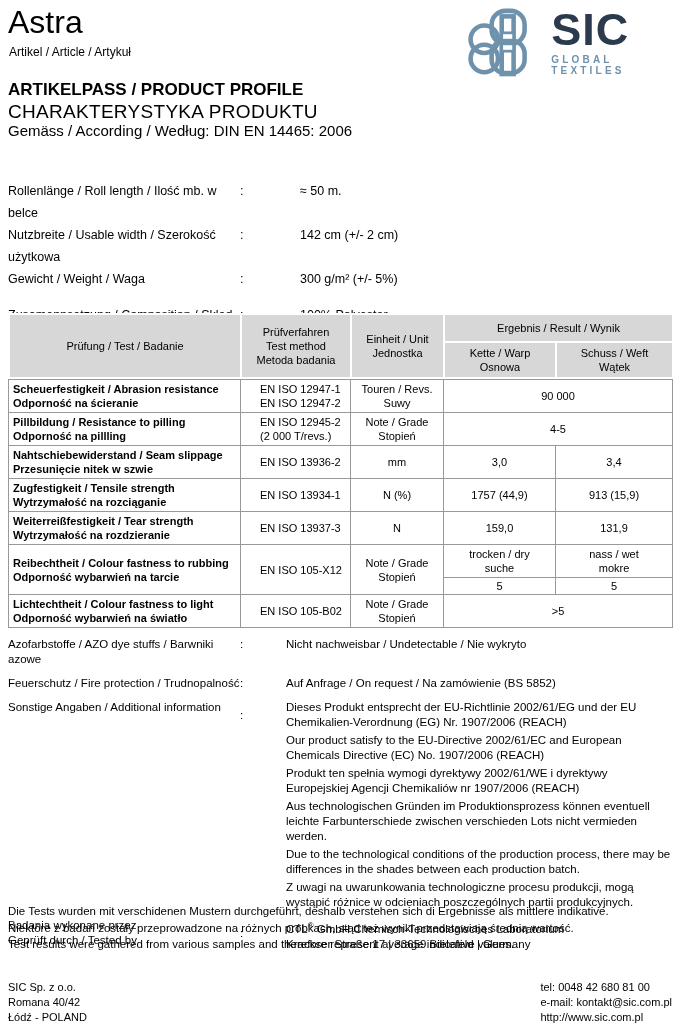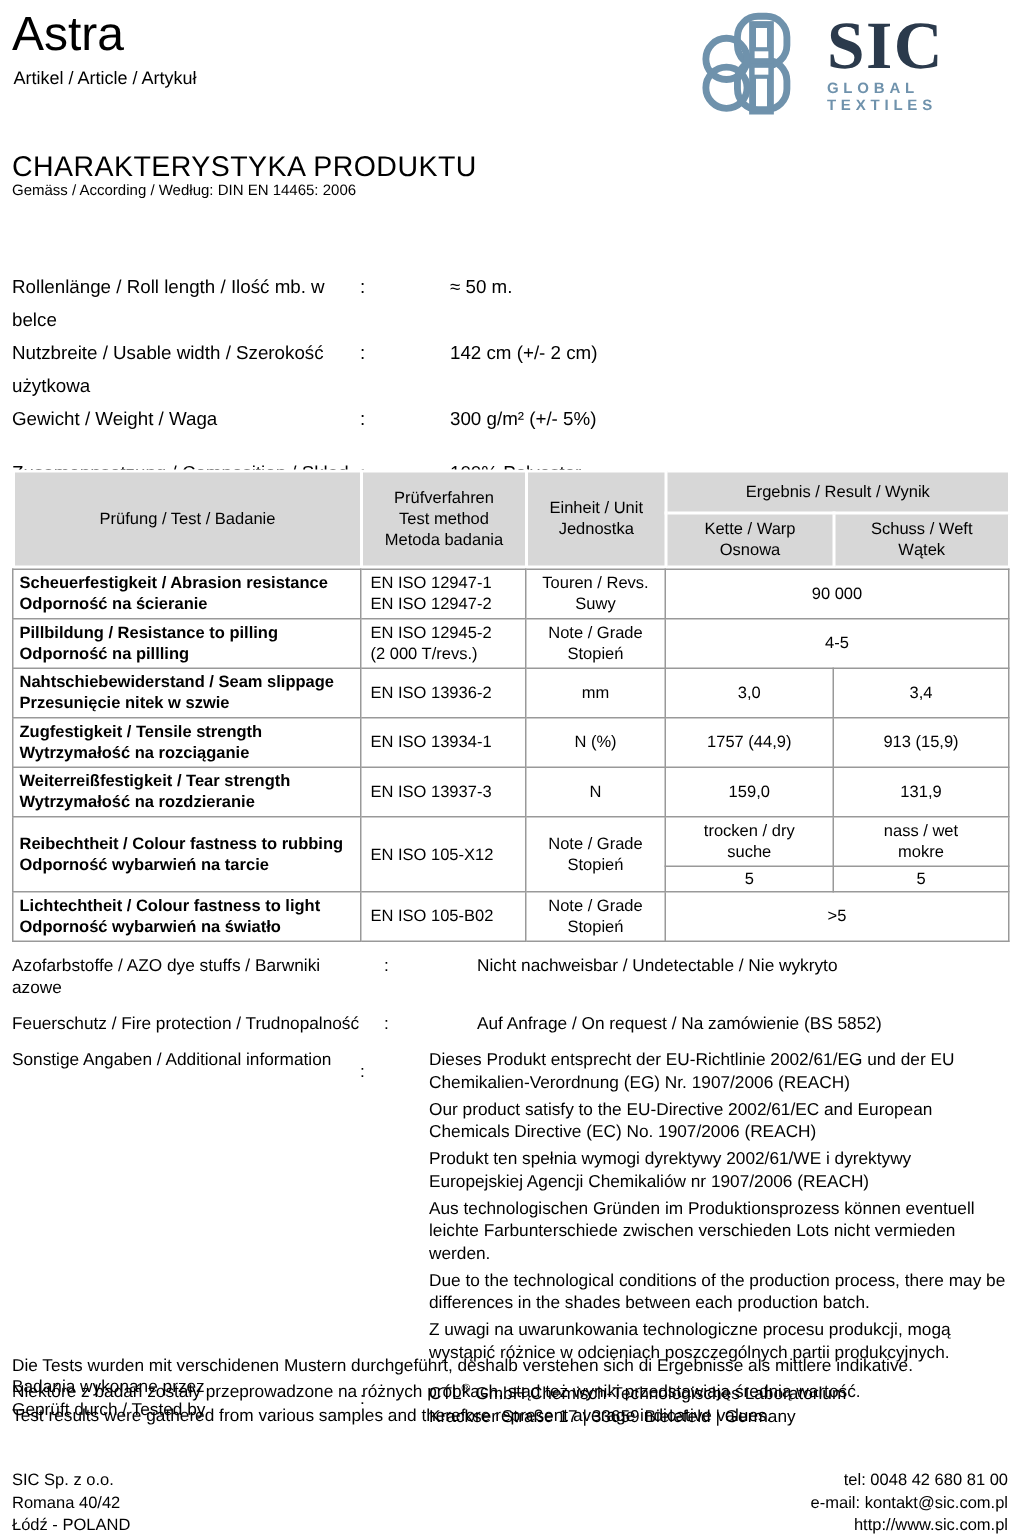--- a/index.html
+++ b/index.html
@@ -5,25 +5,25 @@
   html,body { margin:0; padding:0; background:#fff; }
   .page {
     position:relative; width:680px; height:1024px; background:#ffffff;
     font-family:"Liberation Sans", sans-serif; color:#000; overflow:hidden;
   }
   
   .product-name { position:absolute; left:8px; top:2px; font-size:32px; line-height:40px; }
   .product-sub  { position:absolute; left:9px; top:45px; font-size:12px; }
   .logo { position:absolute; top:4px; left:466px; display:flex; align-items:center; gap:12px; }
   .logo-text { display:flex; flex-direction:column; }
-  .logo-brand { font-size:45px; line-height:44px; font-weight:bold; color:#2B3A4C; letter-spacing:1px;font-family:Liberation Serif, serif; }
+  .logo-brand { font-size:45px; line-height:44px; font-weight:bold; color:#2B3A4C; letter-spacing:1px; }
   .logo-tag   { font-size:10px; letter-spacing:3.2px; color:#6F92AC; font-weight:bold; margin-top:2px; }
   .doc-title    { position:absolute; left:8px; top:80px;  font-size:17px; font-weight:bold; }
   .doc-subtitle { position:absolute; left:8px; top:101px; font-size:19px; letter-spacing:0.3px; }
-  .doc-standard { position:absolute; left:8px; top:122px; font-size:10px; }
+  .doc-standard { position:absolute; left:8px; top:122px; font-size:15px; }
 
   
   .specs { position:absolute; left:8px; top:180px; width:660px; font-size:12.5px; }
   .spec-row { display:flex; line-height:22px; }
   .spec-row.gap { margin-top:14px; }
   .spec-label { width:232px; }
   .spec-colon { width:60px; }
   .spec-value { flex:1; }
 
   
@@ -33,39 +33,39 @@
   .tbl-head td {
     background:#d7d7d7; border:2px solid #ffffff; text-align:center;
     vertical-align:middle; line-height:14px; padding:2px;
   }
   .tbl-head .hA { height:22px; }
   .tbl-head .hB { height:30px;text-align:center; }
   .tbl-body { margin-top:0; }
   .tbl-body td { border:1px solid #999; vertical-align:middle; line-height:14px; padding:1px 4px; height:30px; }
   .tbl-body tr.sub-row td { height:12px; }
   td.c-name { font-weight:bold; text-align:left; }
-  td.c-method { text-align:left; padding-left:6px; }
+  td.c-method { text-align:left; padding-left:19px; }
   td.c-unit, td.c-val { text-align:center; }
 
   
   .details { position:absolute; left:8px; top:637px; width:664px; font-size:11.5px; }
   .detail-row { display:flex; align-items:flex-start; }
-  .detail-row.rowgap { margin-bottom:9px;gap:16px; }
+  .detail-row.rowgap { margin-bottom:9px; }
   .detail-label { width:232px; line-height:15px; }
   .detail-colon { width:46px; line-height:15px; }
   .detail-colon.mid { padding-top:8px; }
   .detail-value { flex:1; line-height:15px; }
   .detail-value p { margin:0 0 3px 0; }
   .tested { margin-top:5px; }
 
   
   .notes { position:absolute; left:8px; top:903px; width:664px; font-size:11.5px; }
   .notes div { line-height:16.5px; }
   .footer-left  { position:absolute; left:8px;  top:980px; font-size:11px; line-height:15px; }
-  .footer-right { position:absolute; right:8px; top:980px; font-size:11px; line-height:15px; text-align:right; }
+  .footer-right { position:absolute; right:8px; top:980px; font-size:11px; line-height:15px; text-align:left; }
 
   sup { font-size:8px; }
 </style>
 </head>
 <body>
 
 <div class="page">
 
   <div class="product-name">Astra</div>
   <div class="product-sub">Artikel / Article / Artykuł</div>
@@ -83,20 +83,21 @@
         <rect x="39" y="28" width="13" height="8"></rect>
         <rect x="39" y="40" width="13" height="8"></rect>
       </g>
     </svg>
     <div class="logo-text">
       <div class="logo-brand">SIC</div>
       <div class="logo-tag">GLOBAL TEXTILES</div>
     </div>
   </div>
 
+  <div class="doc-title">ARTIKELPASS / PRODUCT PROFILE</div>
   <div class="doc-subtitle">CHARAKTERYSTYKA PRODUKTU</div>
   <div class="doc-standard">Gemäss / According / Według: DIN EN 14465: 2006</div>
 
   <div class="specs">
     <div class="spec-row">
       <div class="spec-label">Rollenlänge / Roll length / Ilość mb. w belce</div>
       <div class="spec-colon">:</div>
       <div class="spec-value">≈ 50 m.</div>
     </div>
     <div class="spec-row">

